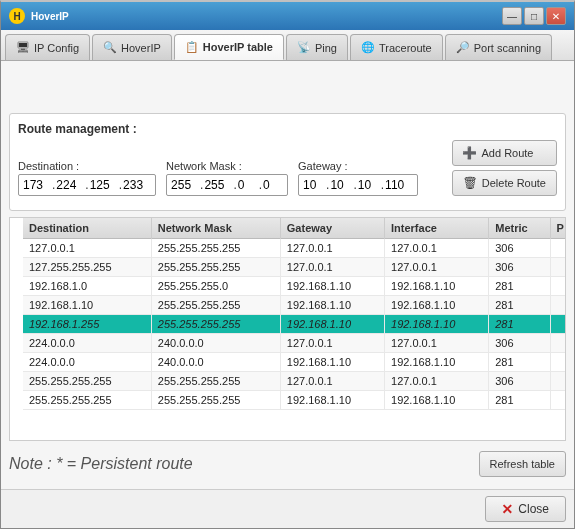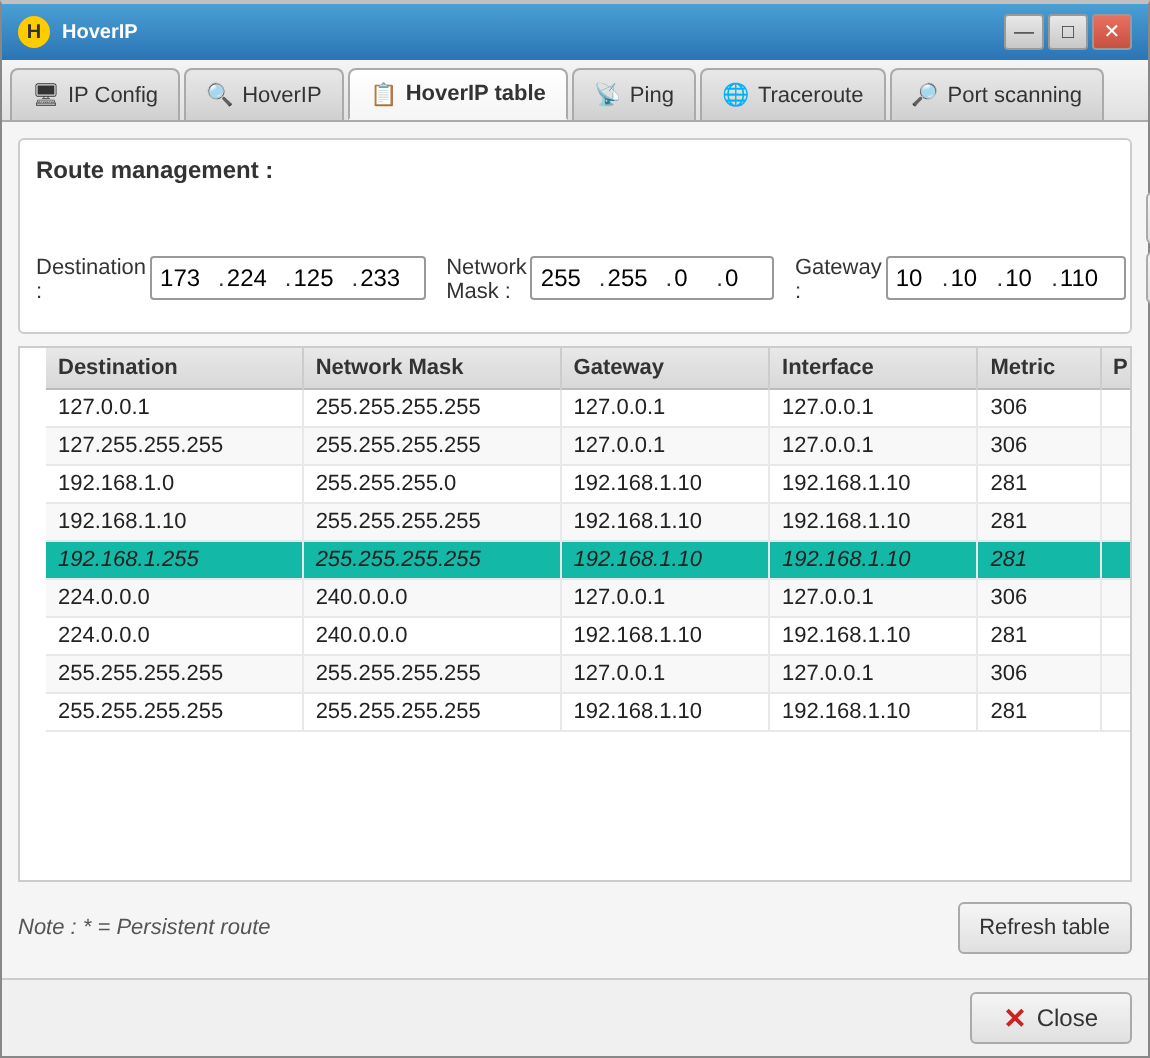--- a/index.html
+++ b/index.html
@@ -118,30 +118,31 @@
       font-weight: bold;
       font-size: 12px;
       color: #333;
       margin-bottom: 4px;
     }
     .route-management {
       background: #fff;
       border: 1px solid #ccc;
       border-radius: 3px;
       padding: 8px;
+      margin-top: 44px;
     }
     .fields-row {
       display: flex;
       align-items: flex-end;
       gap: 10px;
       margin-bottom: 6px;
     }
     .field-group {
       display: flex;
-      flex-direction: row;
+      flex-direction: column;
       gap: 2px;
     }
     .field-label {
       font-size: 11px;
       color: #333;
     }
     .ip-input {
       display: flex;
       align-items: center;
       border: 1px solid #999;
@@ -231,21 +232,21 @@
       font-size: 11px;
     }
     
     .footer {
       display: flex;
       align-items: center;
       justify-content: space-between;
       padding: 4px 0;
     }
     .footer-note {
-      font-size: 11px;
+      font-size: 16px;
       color: #555;
       font-style: italic;
     }
     .bottom-bar {
       display: flex;
       justify-content: flex-end;
       padding: 6px 8px;
       background: #f0f0f0;
       border-top: 1px solid #ccc;
     }

